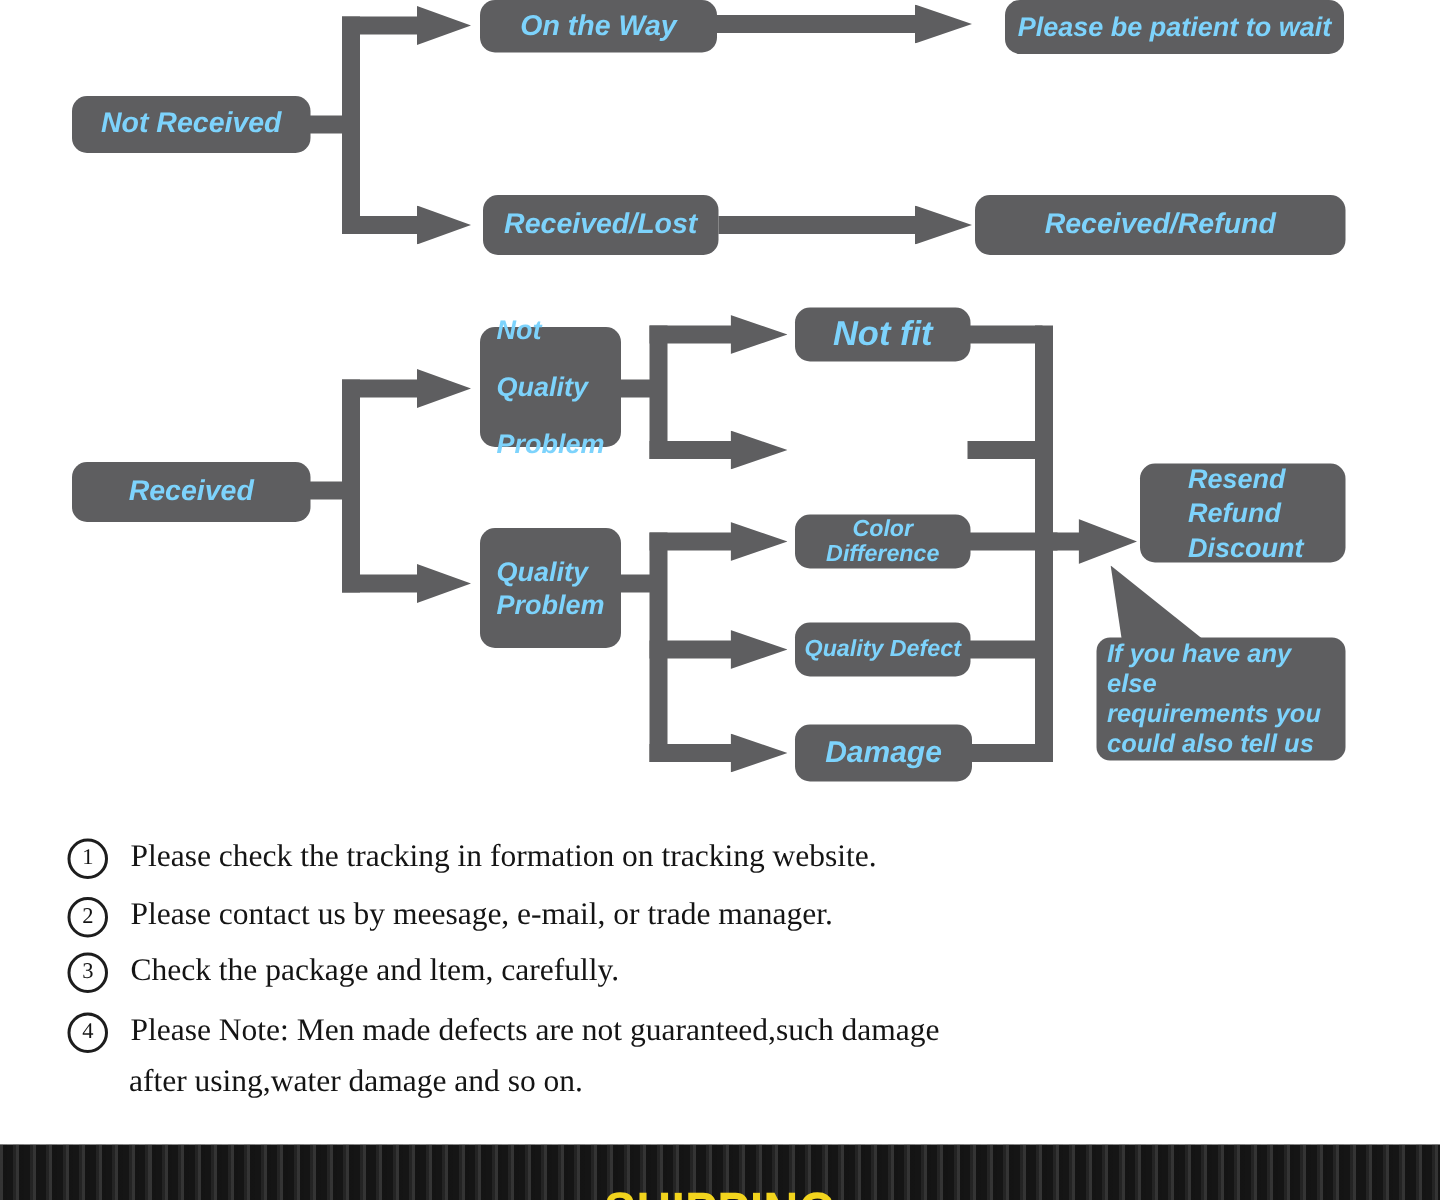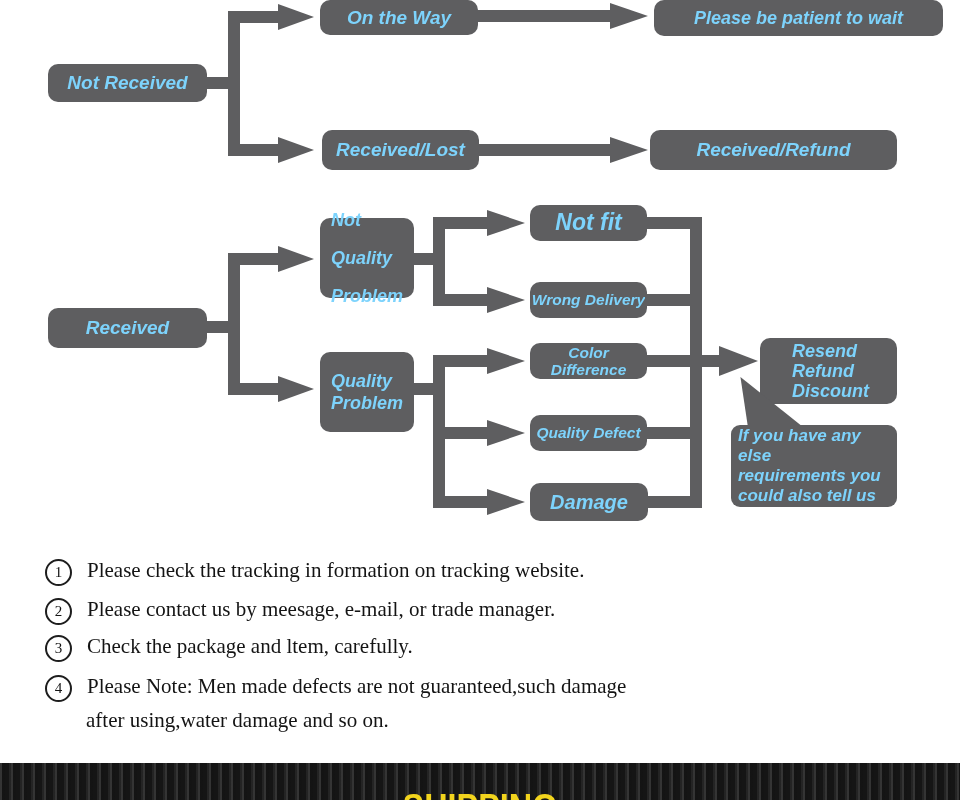--- a/index.html
+++ b/index.html
@@ -43,21 +43,21 @@
   <div class="hline" style="left:205px;top:77px;width:30px;height:12px;"></div>
   <div class="vline" style="left:228px;top:11px;width:12px;height:145px;"></div>
 
   <div class="hline" style="left:228px;top:11px;width:52px;height:12px;"></div>
   <div class="arrowhead" style="left:278px;top:4px;width:36px;height:26px;"></div>
   <div class="box" style="left:320px;top:0px;width:158px;height:35px;font-size:19px;">
     <span>On the Way</span>
   </div>
   <div class="hline" style="left:478px;top:10px;width:134px;height:12px;"></div>
   <div class="arrowhead" style="left:610px;top:3px;width:38px;height:26px;"></div>
-  <div class="box" style="left:654px;top:0px;width:289px;height:36px;font-size:18px;">
+  <div class="box" style="left:670px;top:0px;width:226px;height:36px;font-size:18px;">
     <span>Please be patient to wait</span>
   </div>
 
   <div class="hline" style="left:228px;top:144px;width:52px;height:12px;"></div>
   <div class="arrowhead" style="left:278px;top:137px;width:36px;height:26px;"></div>
   <div class="box" style="left:322px;top:130px;width:157px;height:40px;font-size:19px;">
     <span>Received/Lost</span>
   </div>
   <div class="hline" style="left:479px;top:144px;width:133px;height:12px;"></div>
   <div class="arrowhead" style="left:610px;top:137px;width:38px;height:26px;"></div>
@@ -90,23 +90,20 @@
   <div class="vline" style="left:433px;top:217px;width:12px;height:89px;"></div>
 
   <div class="hline" style="left:433px;top:217px;width:56px;height:12px;"></div>
   <div class="arrowhead" style="left:487px;top:210px;width:38px;height:26px;"></div>
   <div class="box" style="left:530px;top:205px;width:117px;height:36px;font-size:23px;">
     <span>Not fit</span>
   </div>
 
   <div class="hline" style="left:433px;top:294px;width:56px;height:12px;"></div>
   <div class="arrowhead" style="left:487px;top:287px;width:38px;height:26px;"></div>
-  <div class="box" style="left:530px;top:282px;width:117px;height:36px;font-size:15.5px;">
-    <span>Wrong Delivery</span>
-  </div>
 
   <div class="hline" style="left:412px;top:383px;width:28px;height:12px;"></div>
   <div class="vline" style="left:433px;top:355px;width:12px;height:153px;"></div>
 
   <div class="hline" style="left:433px;top:355px;width:56px;height:12px;"></div>
   <div class="arrowhead" style="left:487px;top:348px;width:38px;height:26px;"></div>
   <div class="box" style="left:530px;top:343px;width:117px;height:36px;font-size:15.5px;">
     <span>Color Difference</span>
   </div>
 
@@ -124,21 +121,21 @@
 
   <div class="hline" style="left:645px;top:217px;width:50px;height:12px;"></div>
   <div class="hline" style="left:645px;top:294px;width:50px;height:12px;"></div>
   <div class="hline" style="left:645px;top:355px;width:60px;height:12px;"></div>
   <div class="hline" style="left:645px;top:427px;width:50px;height:12px;"></div>
   <div class="hline" style="left:646px;top:496px;width:49px;height:12px;"></div>
   <div class="vline" style="left:690px;top:217px;width:12px;height:291px;"></div>
 
   <div class="hline" style="left:702px;top:355px;width:20px;height:12px;"></div>
   <div class="arrowhead" style="left:719px;top:346px;width:39px;height:30px;"></div>
-  <div class="box multiline" style="left:760px;top:338px;width:137px;height:66px;font-size:18px;padding-left:32px;line-height:20px;">
+  <div class="box multiline" style="left:760px;top:309px;width:137px;height:66px;font-size:18px;padding-left:32px;line-height:20px;justify-content:space-between;">
     <span>Resend</span>
     <span>Refund</span>
     <span>Discount</span>
   </div>
 
   <div class="tail" style="left:735px;top:377px;width:68px;height:50px;"></div>
   <div class="box multiline" style="left:731px;top:425px;width:166px;height:82px;font-size:17px;padding-left:7px;line-height:20px;border-radius:9px;">
     <span>If you have any else</span>
     <span>requirements you</span>
     <span>could also tell us</span>

